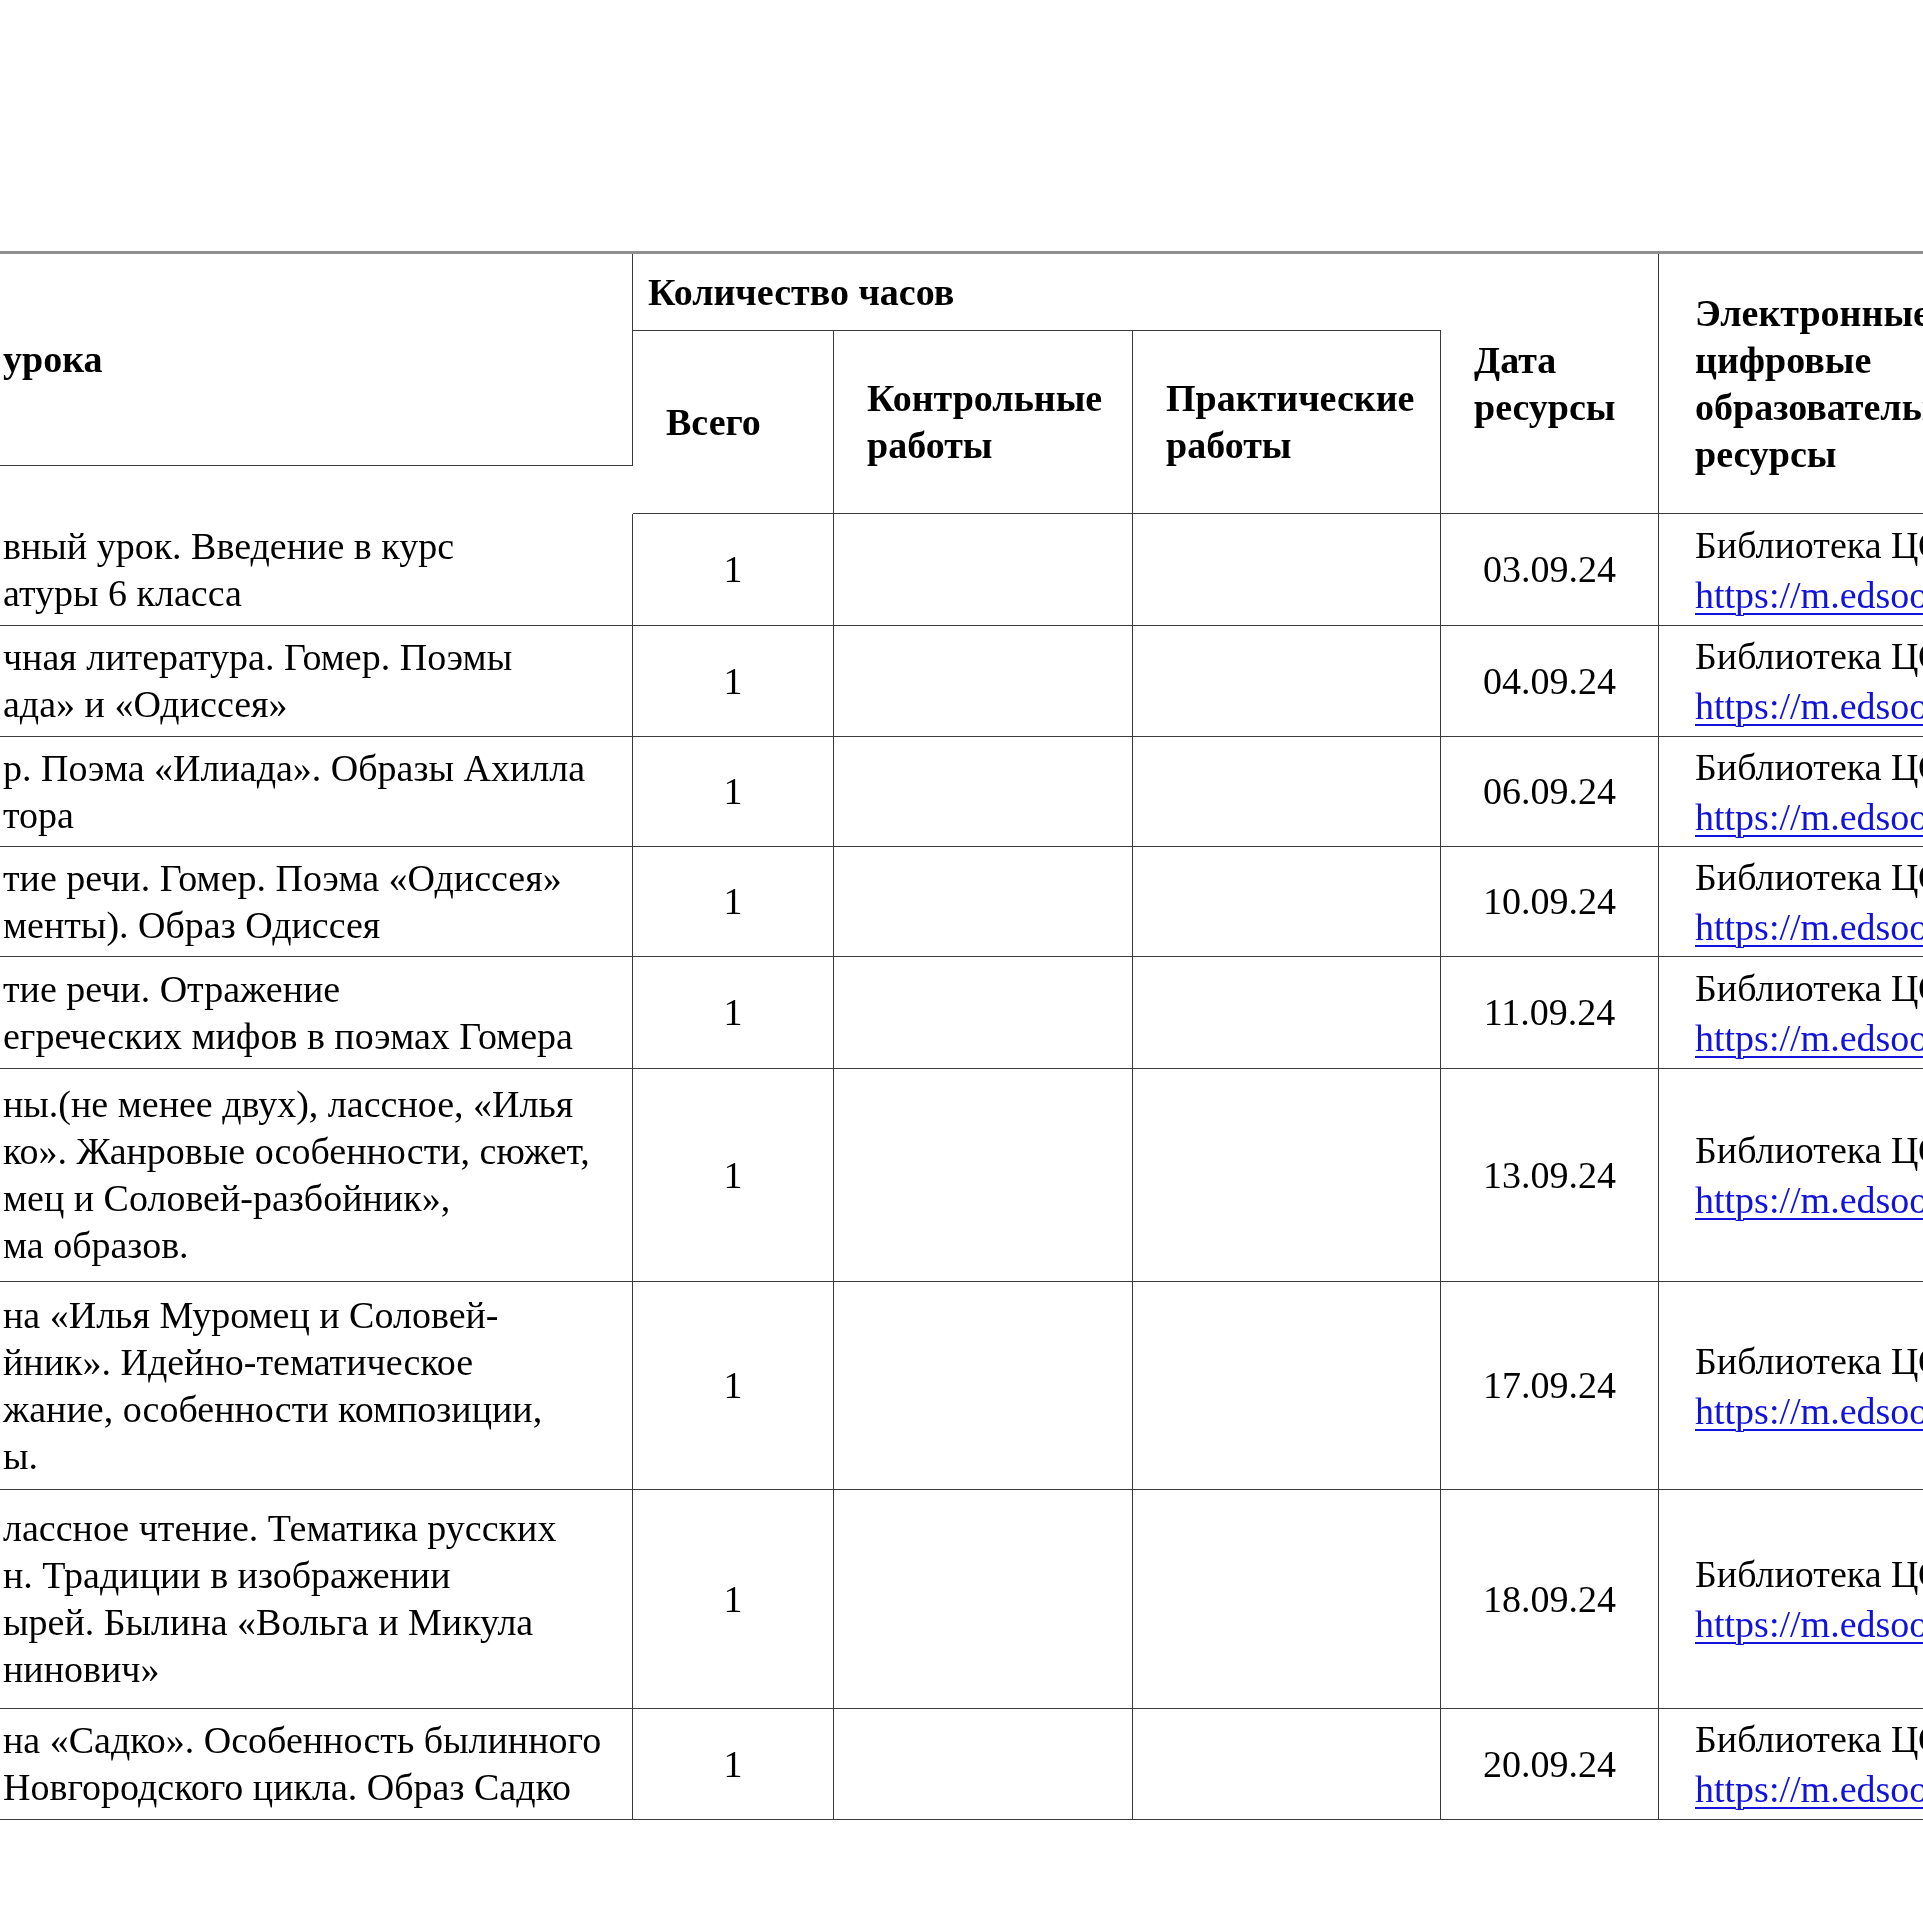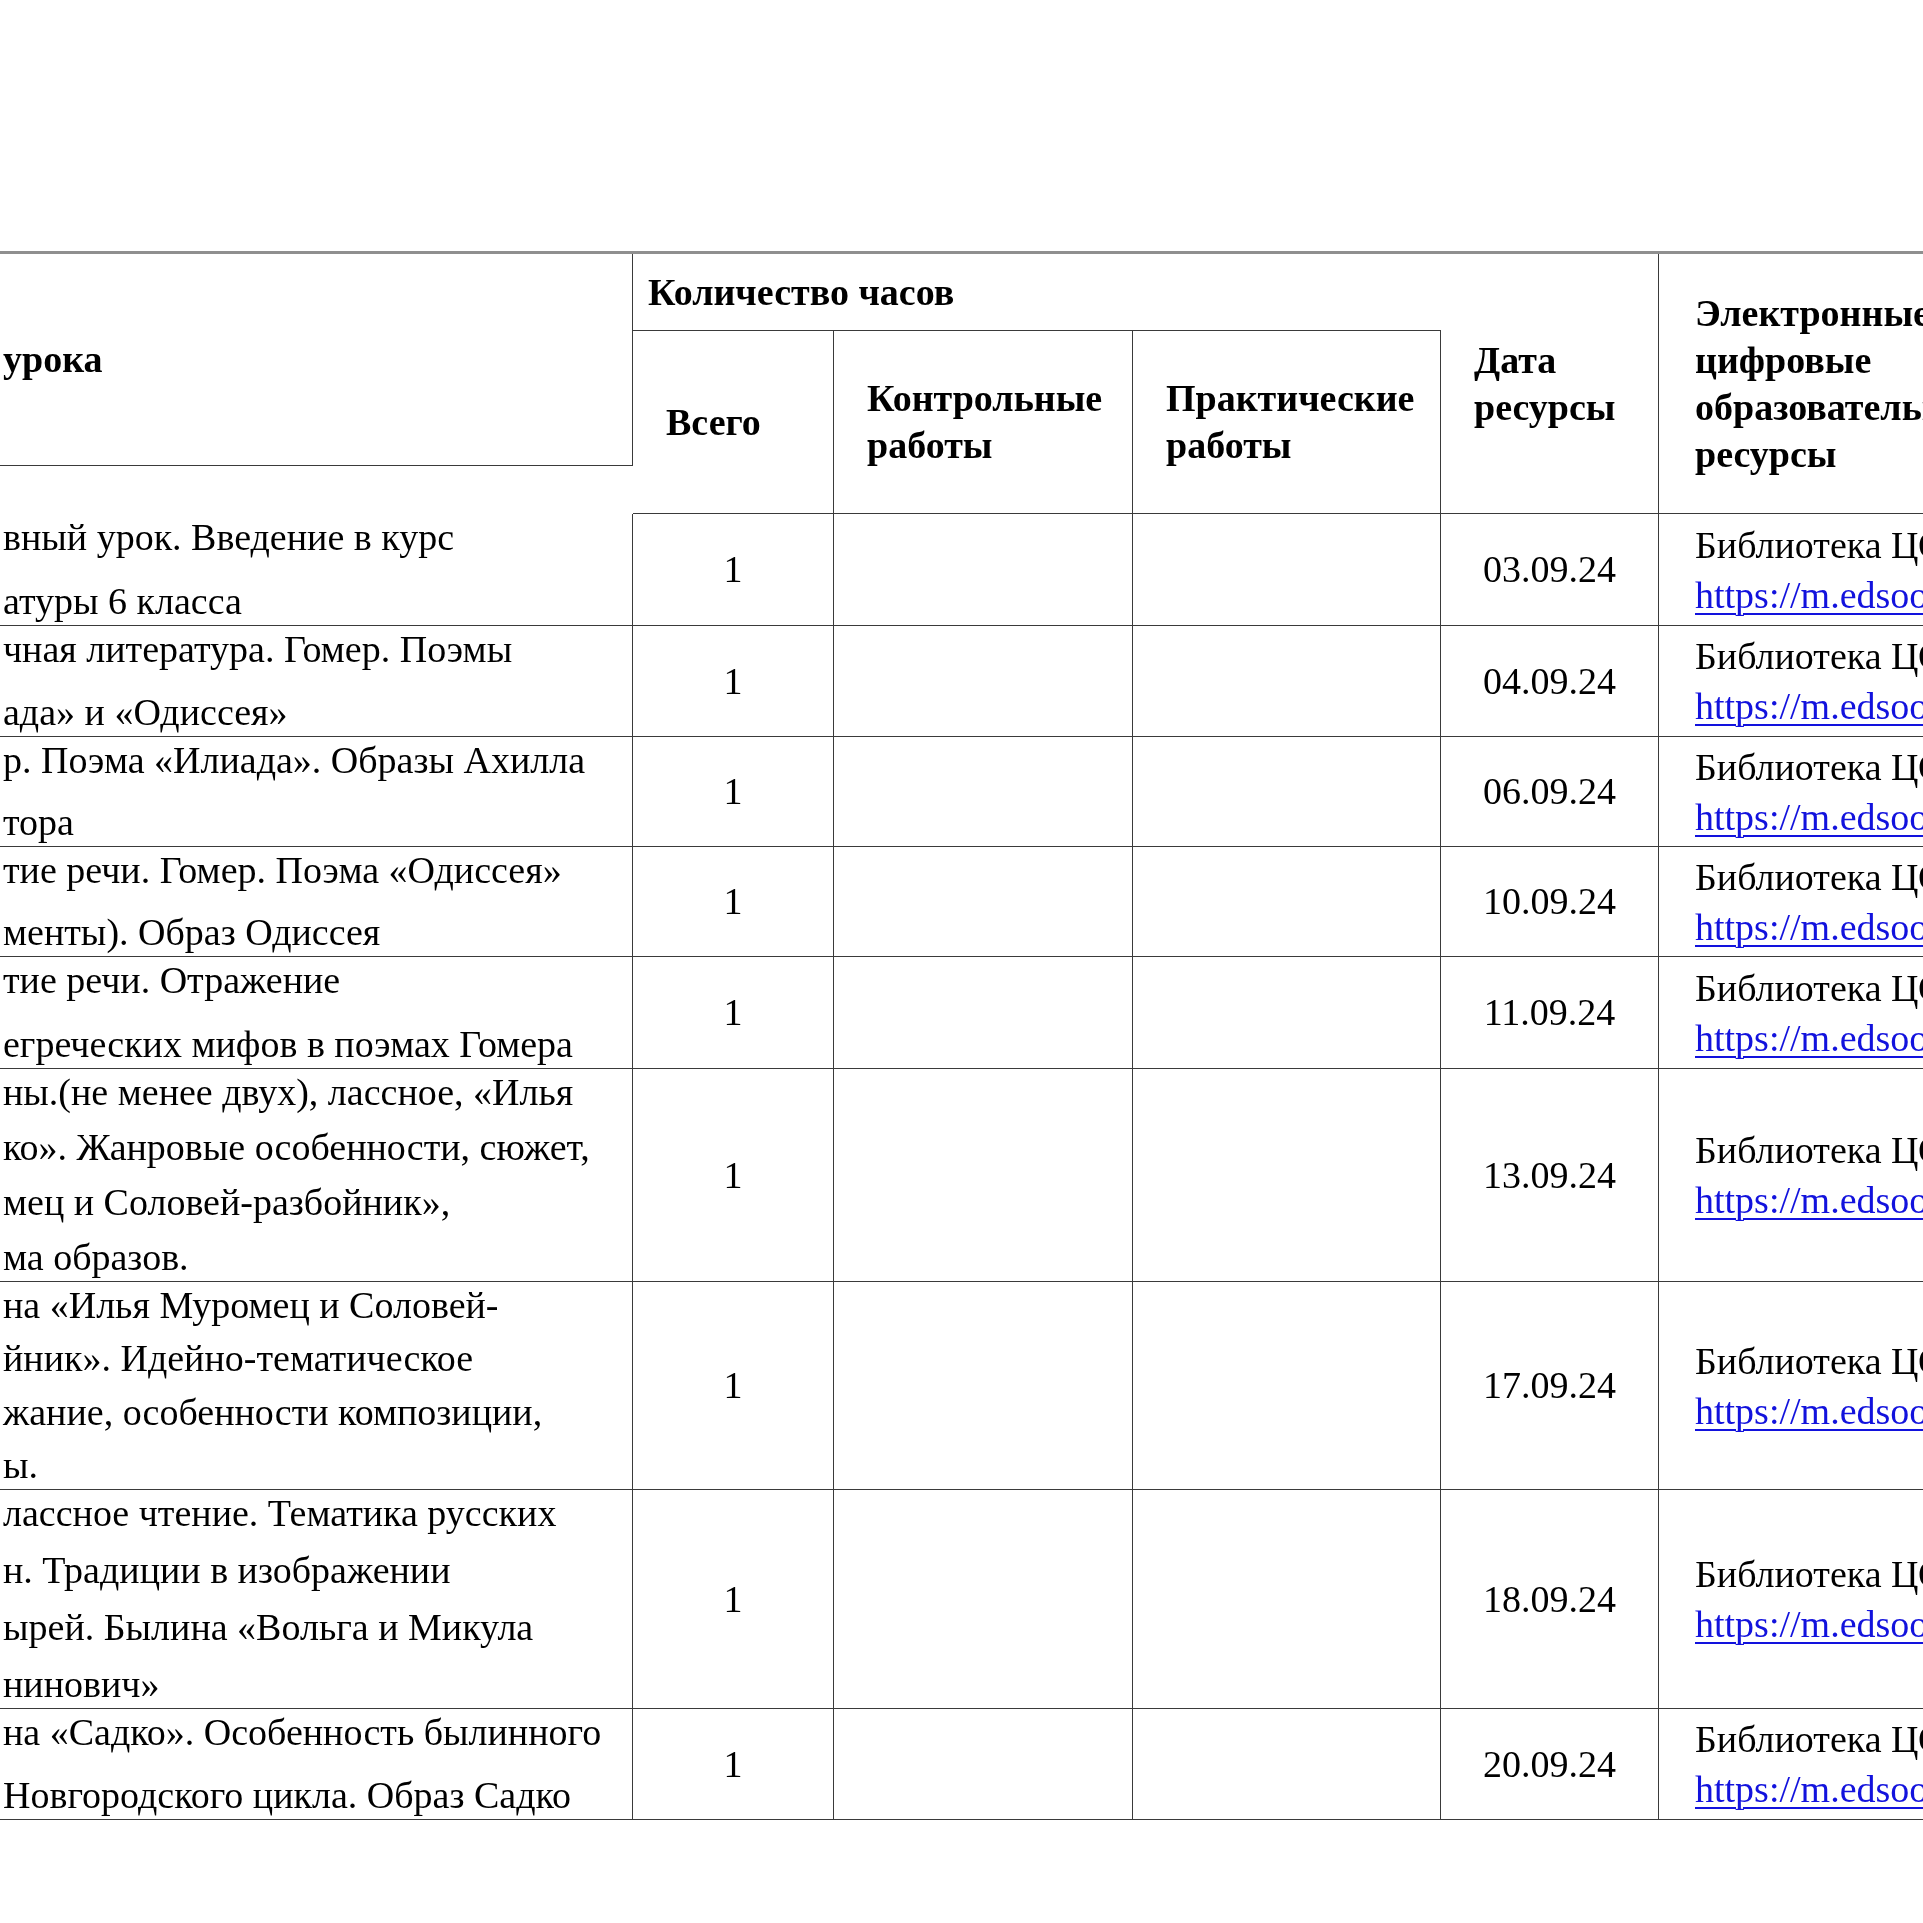--- a/index.html
+++ b/index.html
@@ -23,21 +23,21 @@
   #h-practical{left:1133px;top:77px;width:308px;height:183px;padding-left:33px;}
   #h-date{left:1441px;top:0;width:218px;height:260px;padding-left:33px;}
   #h-res{left:1659px;top:0;width:361px;height:260px;padding-left:36px;border-right:none;}
   .hline{white-space:nowrap;}
   .rows{position:relative;width:2020px;}
   .row{display:flex;width:2020px;}
   .rcell{
     box-sizing:border-box;border-right:1.5px solid #3a3a3a;border-bottom:1.5px solid #3a3a3a;
     display:flex;flex-direction:column;justify-content:center;font-size:38px;background:#fff;
   }
-  .c-topic{width:633px;padding-left:3px;justify-content:space-between;}
+  .c-topic{width:633px;padding-left:3px;}
   .tline{white-space:nowrap;line-height:47px;}
   .c-total{width:201px;align-items:center;line-height:47px;}
   .c-control{width:299px;}
   .c-practical{width:308px;}
   .c-date{width:218px;align-items:center;line-height:47px;}
   .c-res{width:361px;padding-left:36px;border-right:none;}
   .rlabel{line-height:50px;white-space:nowrap;}
   .rlink{
     line-height:50px;white-space:nowrap;color:#1212dd;
     text-decoration:underline;text-decoration-thickness:2.3px;text-underline-offset:5.3px;

